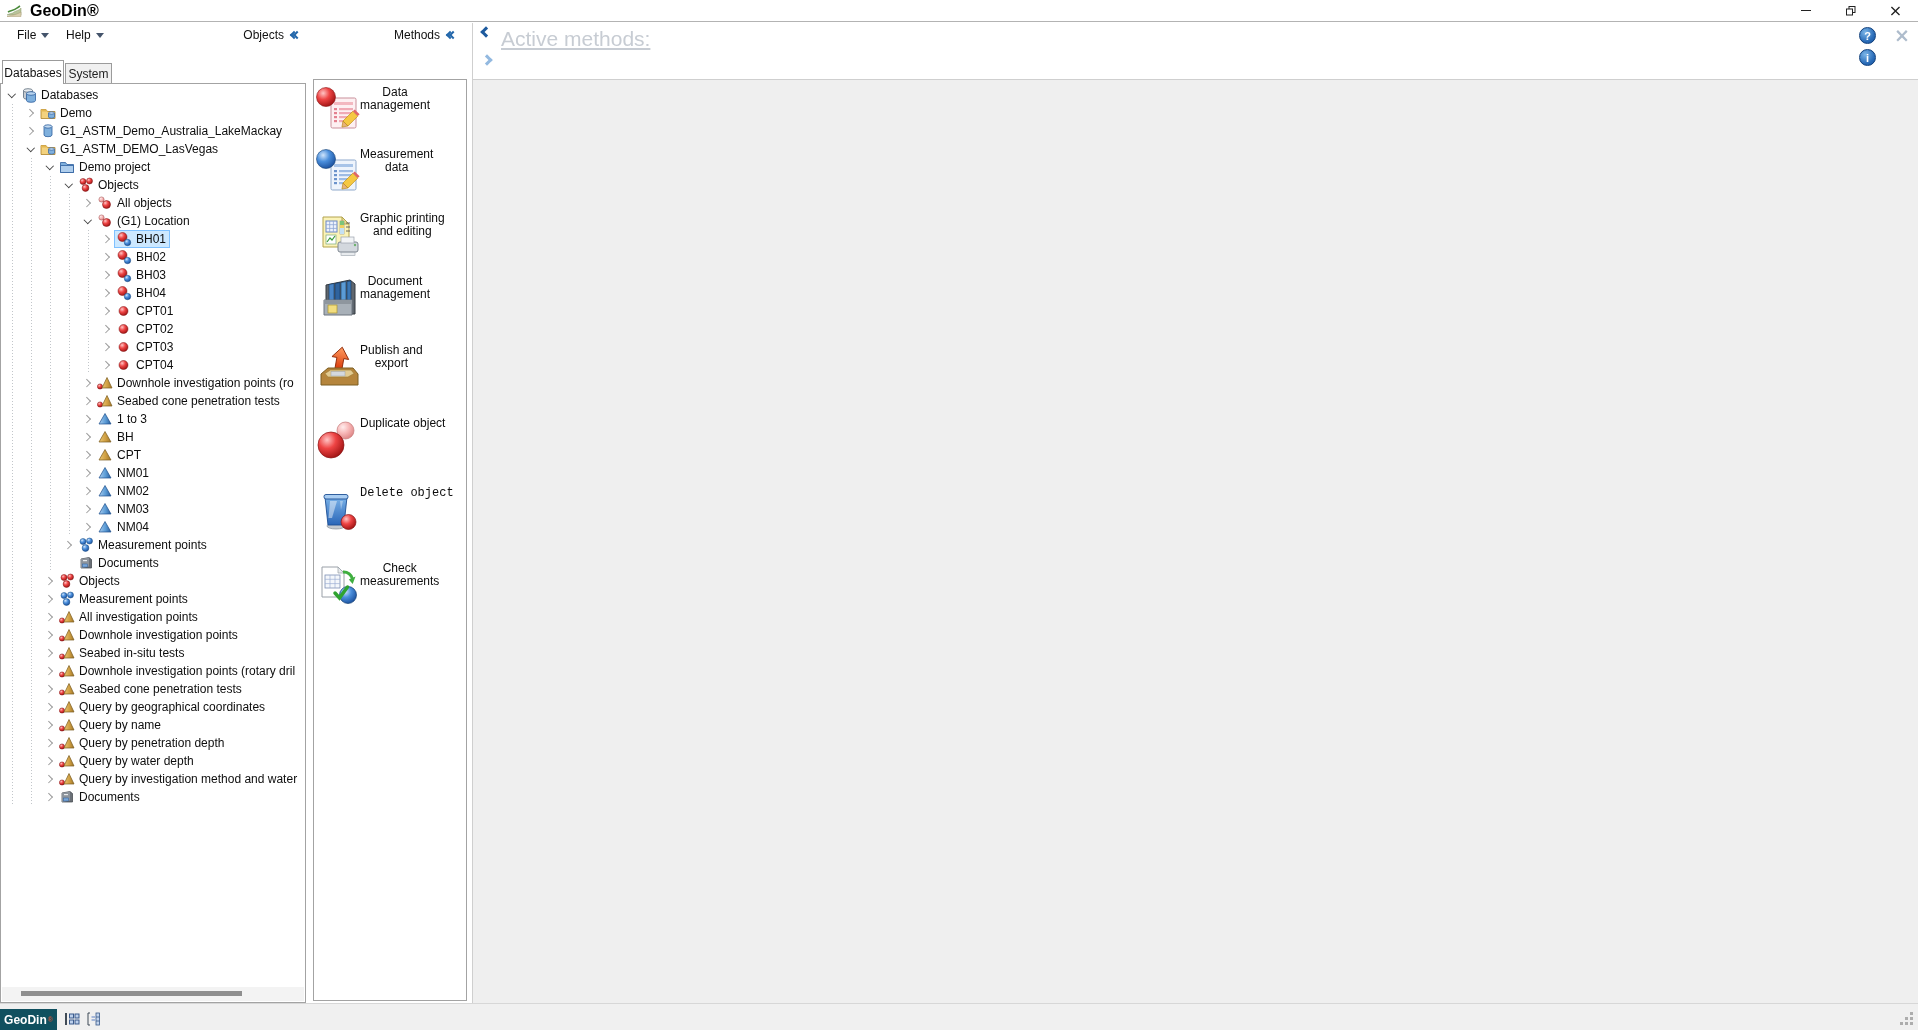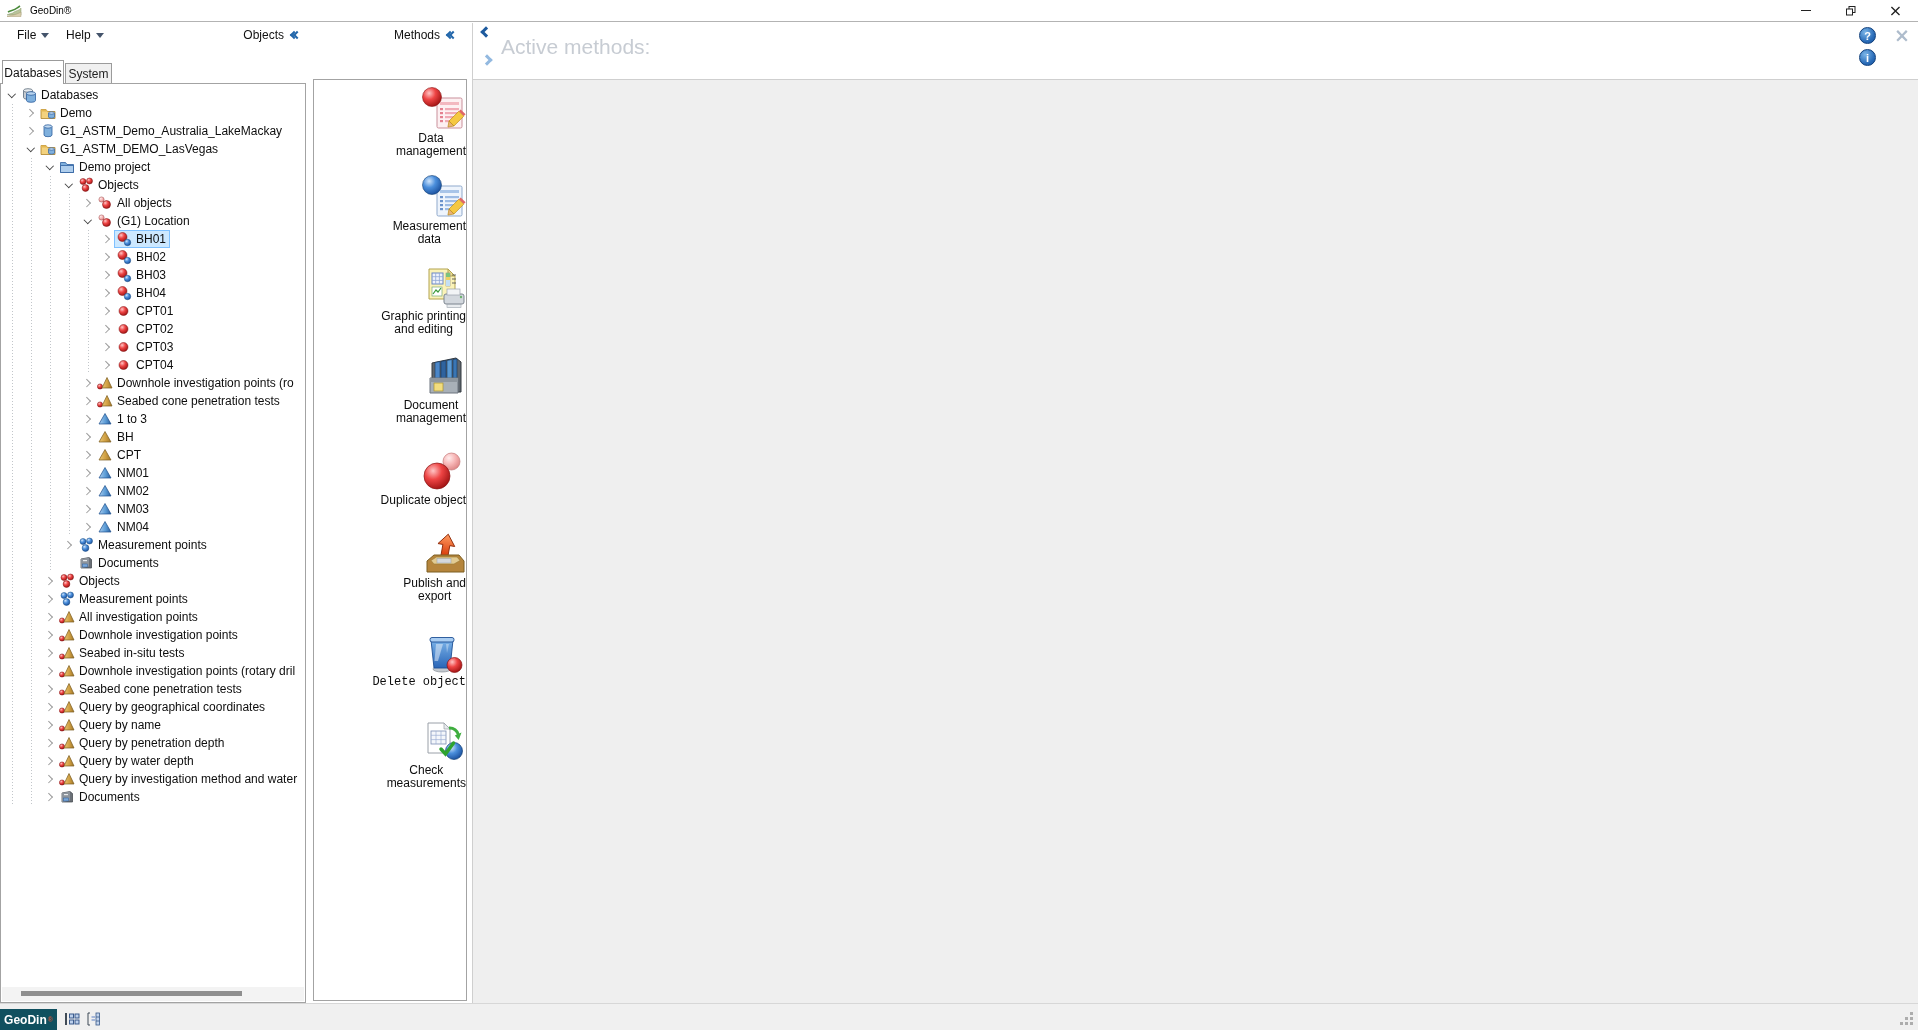--- a/index.html
+++ b/index.html
@@ -4,21 +4,21 @@
 <style>
   * { margin:0; padding:0; box-sizing:border-box; }
   html,body { width:1918px; height:1030px; overflow:hidden; background:#ffffff;
     font-family:"Liberation Sans","DejaVu Sans",sans-serif; font-size:12px; color:#111; }
   .app { position:relative; width:1918px; height:1030px; }
 
   
   .titlebar { position:absolute; left:0; top:0; width:100%; height:22px; background:#fff;
     border-bottom:1px solid #b3b3b3; display:flex; align-items:center; }
   .titlebar .app-icon { width:16px; height:16px; margin:0 8px 0 6px; }
-  .titlebar .title-text { font-size:10px; color:#000; }
+  .titlebar .title-text { font-size:16px; color:#000;font-weight:bold; }
   .win-buttons { position:absolute; right:0; top:0; height:21px; display:flex; }
   .win-btn { width:45px; height:21px; display:flex; align-items:center; justify-content:center; cursor:default; }
   .glyph-min { width:10px; height:1px; background:#222; display:block; }
   .glyph-close { font-size:16px; line-height:16px; color:#222; font-family:"DejaVu Sans",sans-serif; }
 
   
   .menubar { position:absolute; left:0; top:23px; width:100%; height:23px; background:#fff; }
   .menu-item { position:absolute; top:5px; display:flex; align-items:center; gap:5px;margin-left:11px; }
   .tri-down { width:0; height:0; border-left:4px solid transparent; border-right:4px solid transparent; border-top:5px solid #44546b; }
   .pane-hdr { position:absolute; top:5px; display:flex; align-items:center; justify-content:flex-end; gap:7px; }
@@ -50,33 +50,33 @@
   .ticon svg { width:16px; height:16px; display:block; }
   .tlabel { font-size:12px; color:#0d0d0d; }
 
   
   .tree-hscroll { position:absolute; left:1px; right:1px; bottom:1px; height:14px; background:#f3f3f3; }
   .tree-hthumb { position:absolute; left:19px; top:4px; width:221px; height:5px; background:#8f8f8f; }
 
   
   .methods-panel { position:absolute; left:313px; top:79px; width:154px; height:922px;
     background:#fff; border:1px solid #a3a3a3; display:flex; flex-direction:column; align-items:center; padding-top:6px; }
-  .method-item { display:flex; flex-direction:column; align-items:flex-end; width:100%; }
+  .method-item { display:flex; flex-direction:row; align-items:flex-start; width:100%; }
   .micon { width:46px; height:46px; }
   .micon svg { width:46px; height:46px; display:block; }
   .mlabel { text-align:center; font-size:12px; line-height:13px; color:#0d0d0d; }
 
   
   .right-header { position:absolute; left:472px; top:23px; right:0; height:56px; background:#fff;
     border-left:1px solid #cfcfcf; }
   .big-chev { position:absolute; left:9px; top:5px; width:8px; height:8px;
     border-left:3px solid #1d5a9e; border-bottom:3px solid #1d5a9e; transform:rotate(45deg); }
   .lite-chev { position:absolute; left:10px; top:33px; width:8px; height:8px;
     border-left:3px solid #93b9e0; border-bottom:3px solid #93b9e0; transform:rotate(225deg); }
-  .active-methods { position:absolute; left:28px; top:12px; font-size:21px; color:#c7ccd3; }
+  .active-methods { position:absolute; left:28px; top:4px; font-size:21px; color:#c7ccd3;text-decoration:underline; }
   .round-ico { position:absolute; width:17px; height:17px; border-radius:50%;
     background:radial-gradient(circle at 35% 30%, #7cb6e8, #2a6cb8 62%, #17529c);
     border:1px solid #0f3f7c; color:#fff; font-size:11px; font-weight:bold;
     display:flex; align-items:center; justify-content:center; }
   .help-ico { right:42px; top:4px; }
   .info-ico { right:42px; top:26px; }
   .close-lite { position:absolute; right:8px; top:1px; color:#aebccc; font-size:19px; font-weight:bold;
     font-family:"DejaVu Sans",sans-serif; }
   .right-content { position:absolute; left:472px; top:79px; right:0; height:924px;
     background:#efefef; border-left:1px solid #cfcfcf; border-top:1px solid #cfcfcf; }
@@ -994,45 +994,45 @@
             <path d="M10 25 H38 V40 H10 z" fill="#a8b0b8" stroke="#6d757e"></path>
             <path d="M10 25 H38 V29 H10 z" fill="#8e969e"></path>
             <rect x="14" y="30" width="9" height="8" fill="#f2dd7e" stroke="#a8922e" stroke-width="0.7"></rect>
           </svg>
         </span>
         <div class="mlabel">
           <div>Document</div>
           <div>management</div>
         </div>
       </div>
-      <div class="method-item" style="margin-bottom: 24px;">
-        <span class="micon">
-          <svg viewBox="0 0 46 46">
-            <circle cx="31.5" cy="13.5" r="8.5" fill="url(#rg-pink)" stroke="#c47878" stroke-width="0.7"></circle>
-            <circle cx="17" cy="28" r="13" fill="url(#rg-red)" stroke="#8a1515" stroke-width="0.7"></circle>
-          </svg>
-        </span>
-        <div class="mlabel">
-          <div>Duplicate object</div>
-        </div>
-      </div>
       <div class="method-item" style="margin-bottom: 27px;">
         <span class="micon">
           <svg viewBox="0 0 46 46">
             <g transform="rotate(10 26 16)">
               <path d="M26 3 L34.5 14 H29.5 V25 H22.5 V14 H17.5 z" fill="url(#lg-orange)" stroke="#8f2a08" stroke-width="0.9"></path>
             </g>
             <path d="M7 30 L14 24 H39 L44 30 V41 H7 z" fill="#b5853c" stroke="#7d5f22"></path>
             <path d="M11 29.5 L16.5 26 H37 L40 29.5 L34 33 H14 z" fill="#e2cb92" stroke="#9c7c35" stroke-width="0.6"></path>
             <rect x="17" y="27.5" width="14" height="4.5" fill="#d4d8dd" stroke="#9aa0a8" stroke-width="0.5"></rect>
           </svg>
         </span>
         <div class="mlabel">
           <div>Publish and</div>
           <div>export</div>
+        </div>
+      </div>
+      <div class="method-item" style="margin-bottom: 24px;">
+        <span class="micon">
+          <svg viewBox="0 0 46 46">
+            <circle cx="31.5" cy="13.5" r="8.5" fill="url(#rg-pink)" stroke="#c47878" stroke-width="0.7"></circle>
+            <circle cx="17" cy="28" r="13" fill="url(#rg-red)" stroke="#8a1515" stroke-width="0.7"></circle>
+          </svg>
+        </span>
+        <div class="mlabel">
+          <div>Duplicate object</div>
         </div>
       </div>
       <div class="method-item" style="margin-bottom: 29px; font-family: Liberation Mono, monospace;">
         <span class="micon">
           <svg viewBox="0 0 46 46">
             <ellipse cx="22" cy="39" rx="9" ry="3" fill="#c3c9cf" stroke="#868e96" stroke-width="0.7"></ellipse>
             <path d="M11 10 H33 L30 38 H14 z" fill="url(#lg-glass)" stroke="#1d4f94" stroke-width="0.9"></path>
             <rect x="10" y="7.5" width="24" height="4.5" rx="2" fill="#a9cdf2" stroke="#1d4f94" stroke-width="0.9"></rect>
             <path d="M16 14 L23 14 L18 31 L14.5 31 z" fill="#ffffff" opacity="0.45"></path>
             <path d="M26 14 L29 14 L27 23 z" fill="#ffffff" opacity="0.35"></path>

